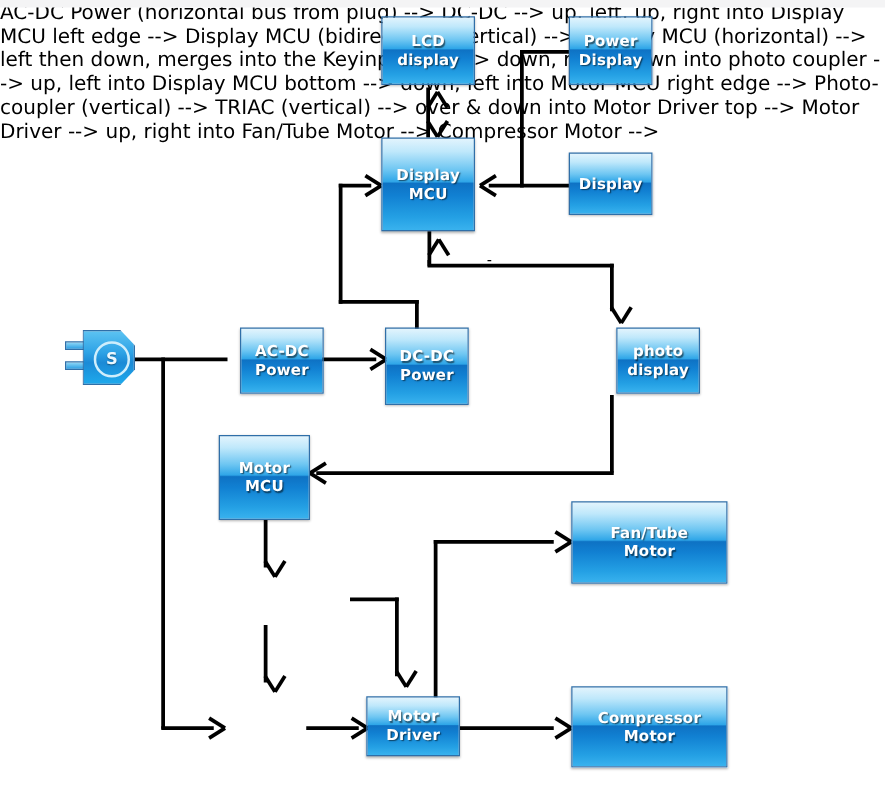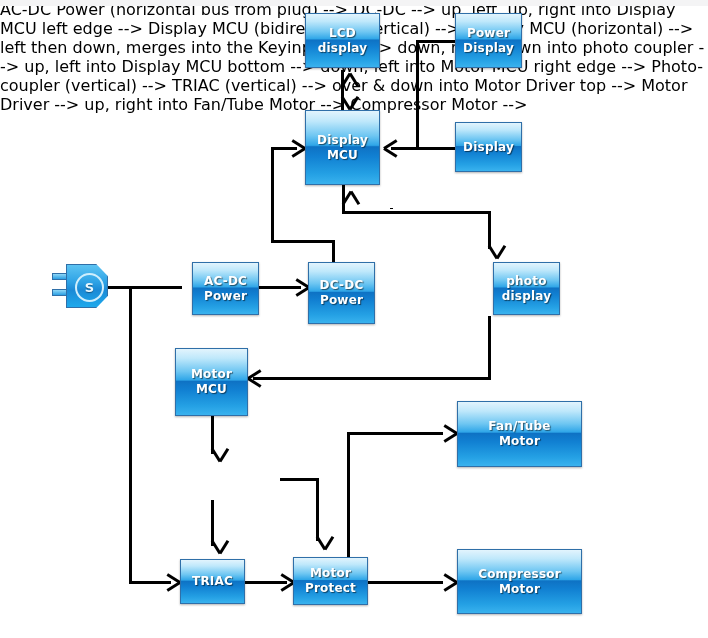--- a/index.html
+++ b/index.html
@@ -264,27 +264,24 @@
     <span>Motor</span>
     <span>MCU</span>
   </div>
 
   <div class="blk" style="left:457px;top:401px;width:125px;height:66px;">
     <span>Fan/Tube</span>
     <span>Motor</span>
   </div>
 
 
-  <div class="blk" style="left:180px;top:559px;width:65px;height:45px;">
-    <span>TRIAC</span>
-  </div>
 
   <div class="blk" style="left:293px;top:557px;width:75px;height:48px;">
     <span>Motor</span>
-    <span>Protect</span>
+    <span>Driver</span>
   </div>
 
   <div class="blk" style="left:457px;top:549px;width:125px;height:65px;">
     <span>Compressor</span>
     <span>Motor</span>
   </div>
 
 </div>
 
 </body></html>

